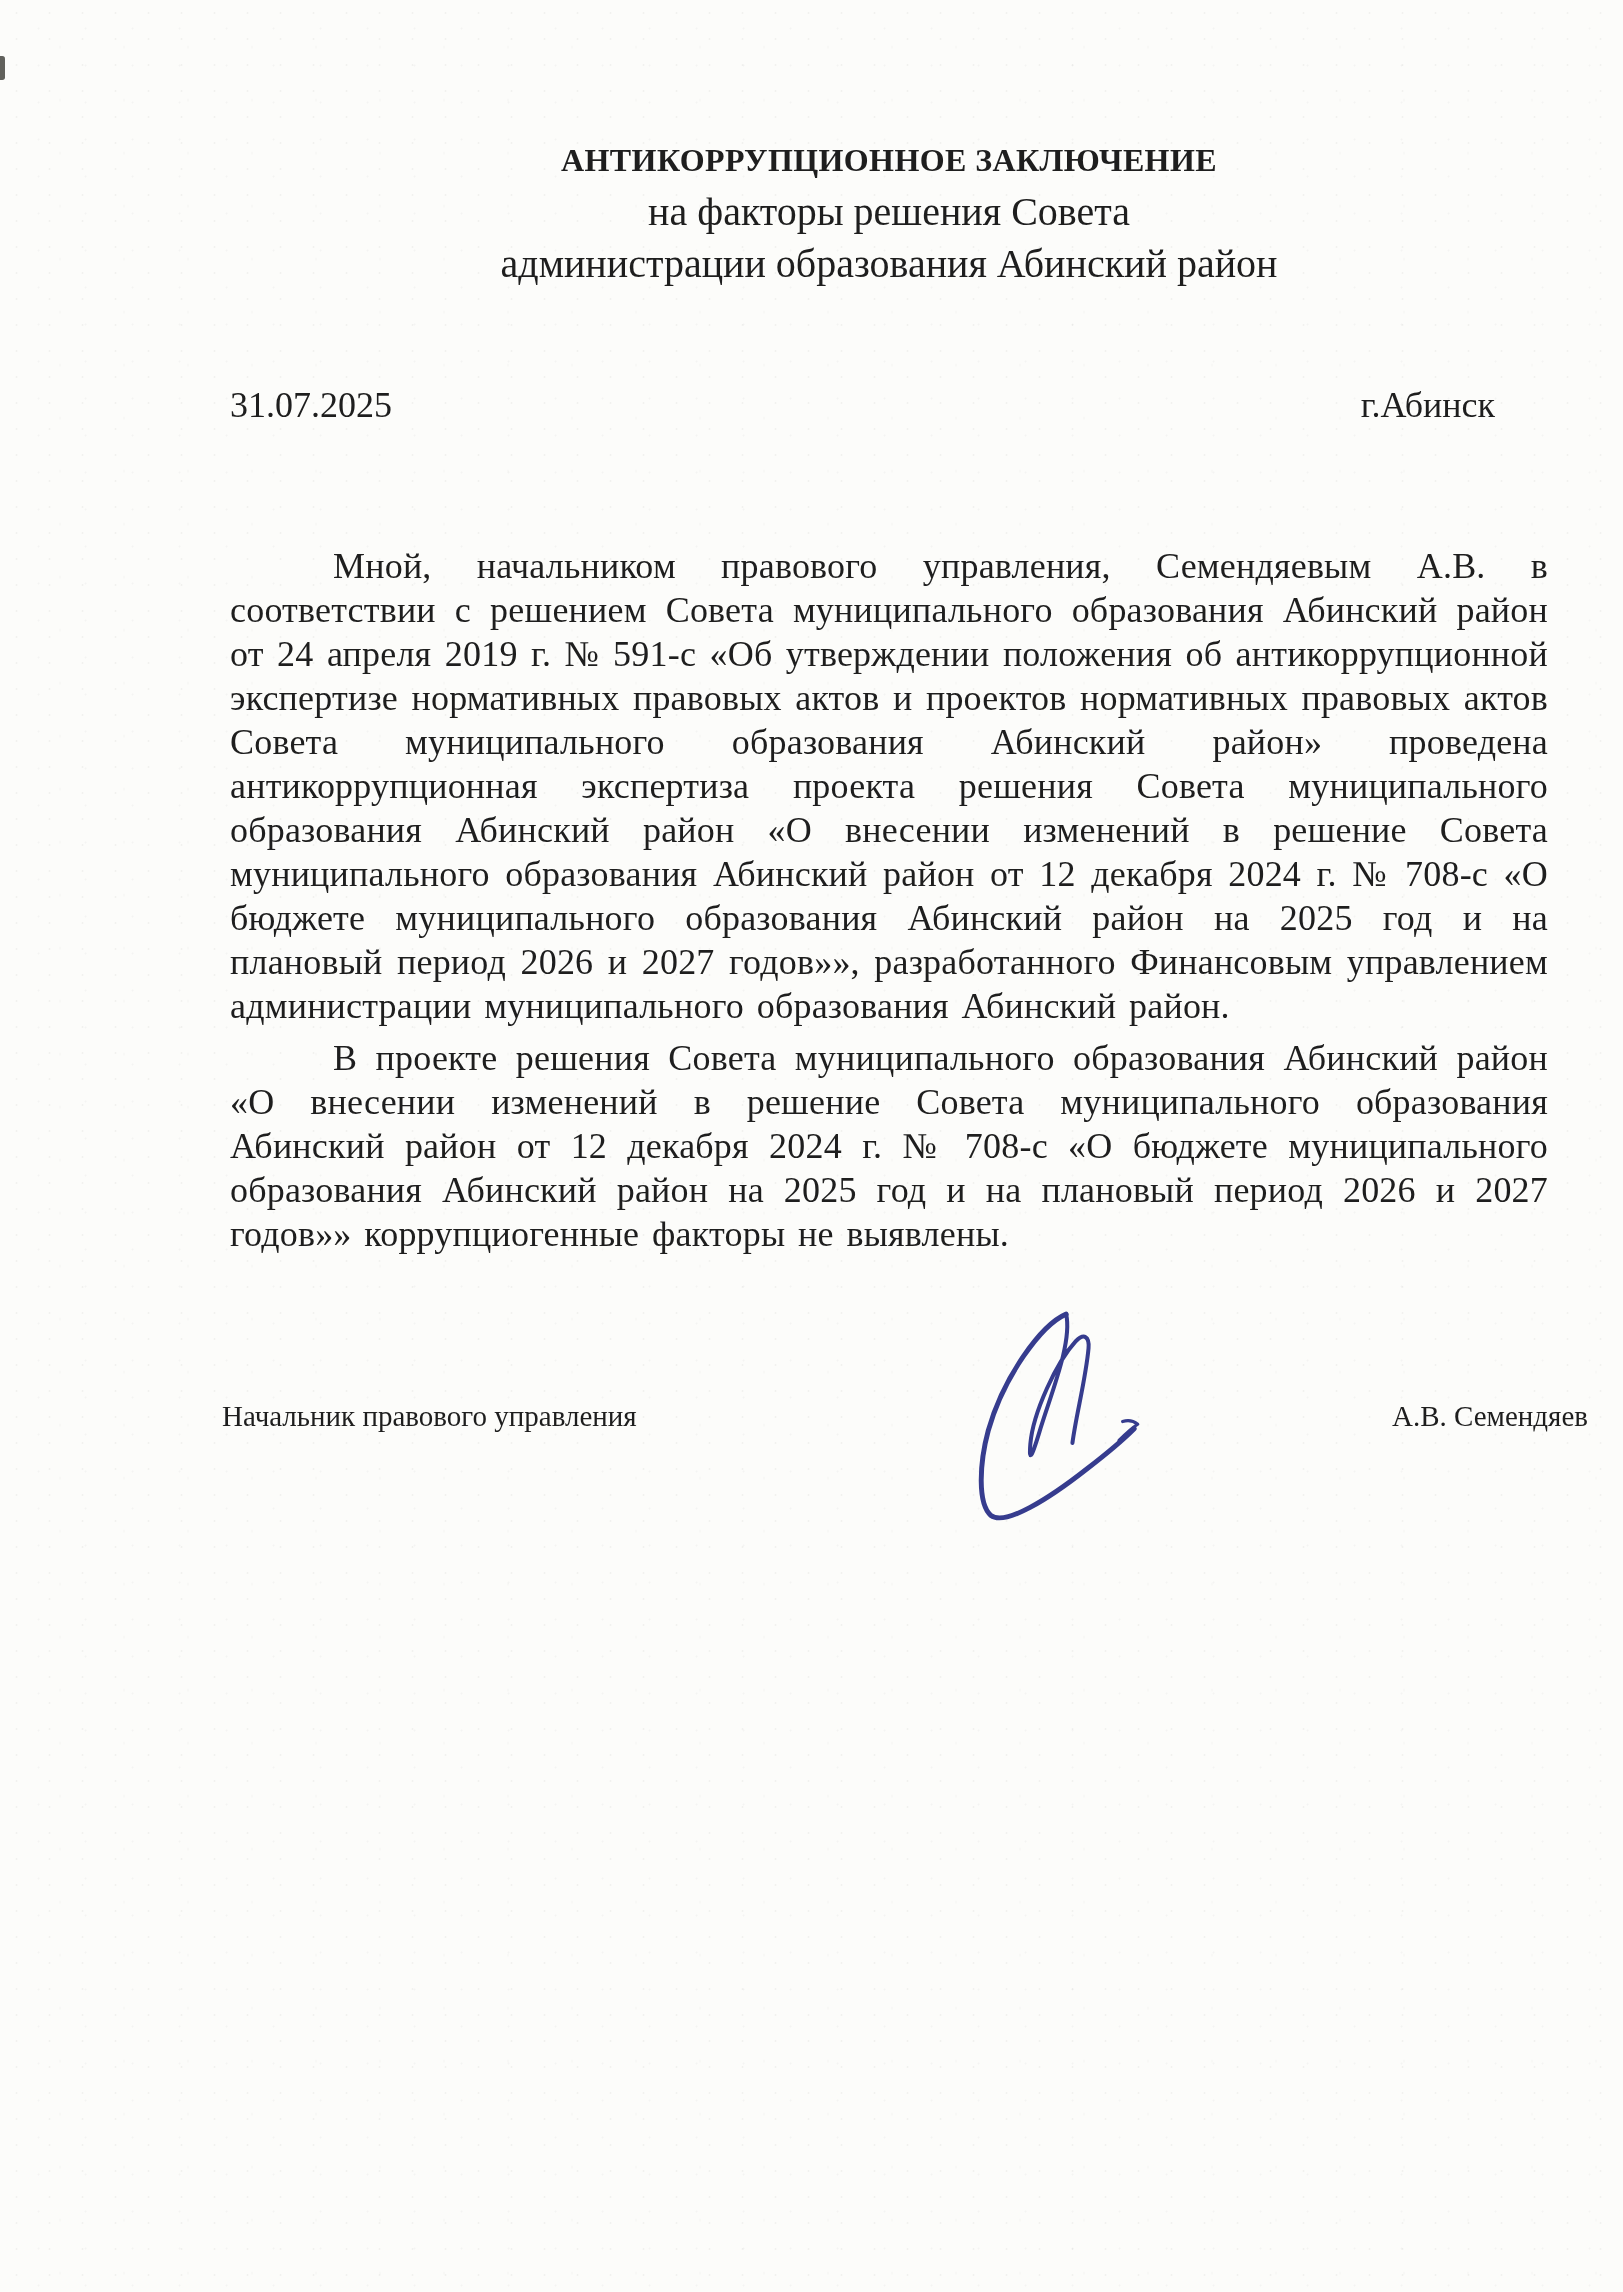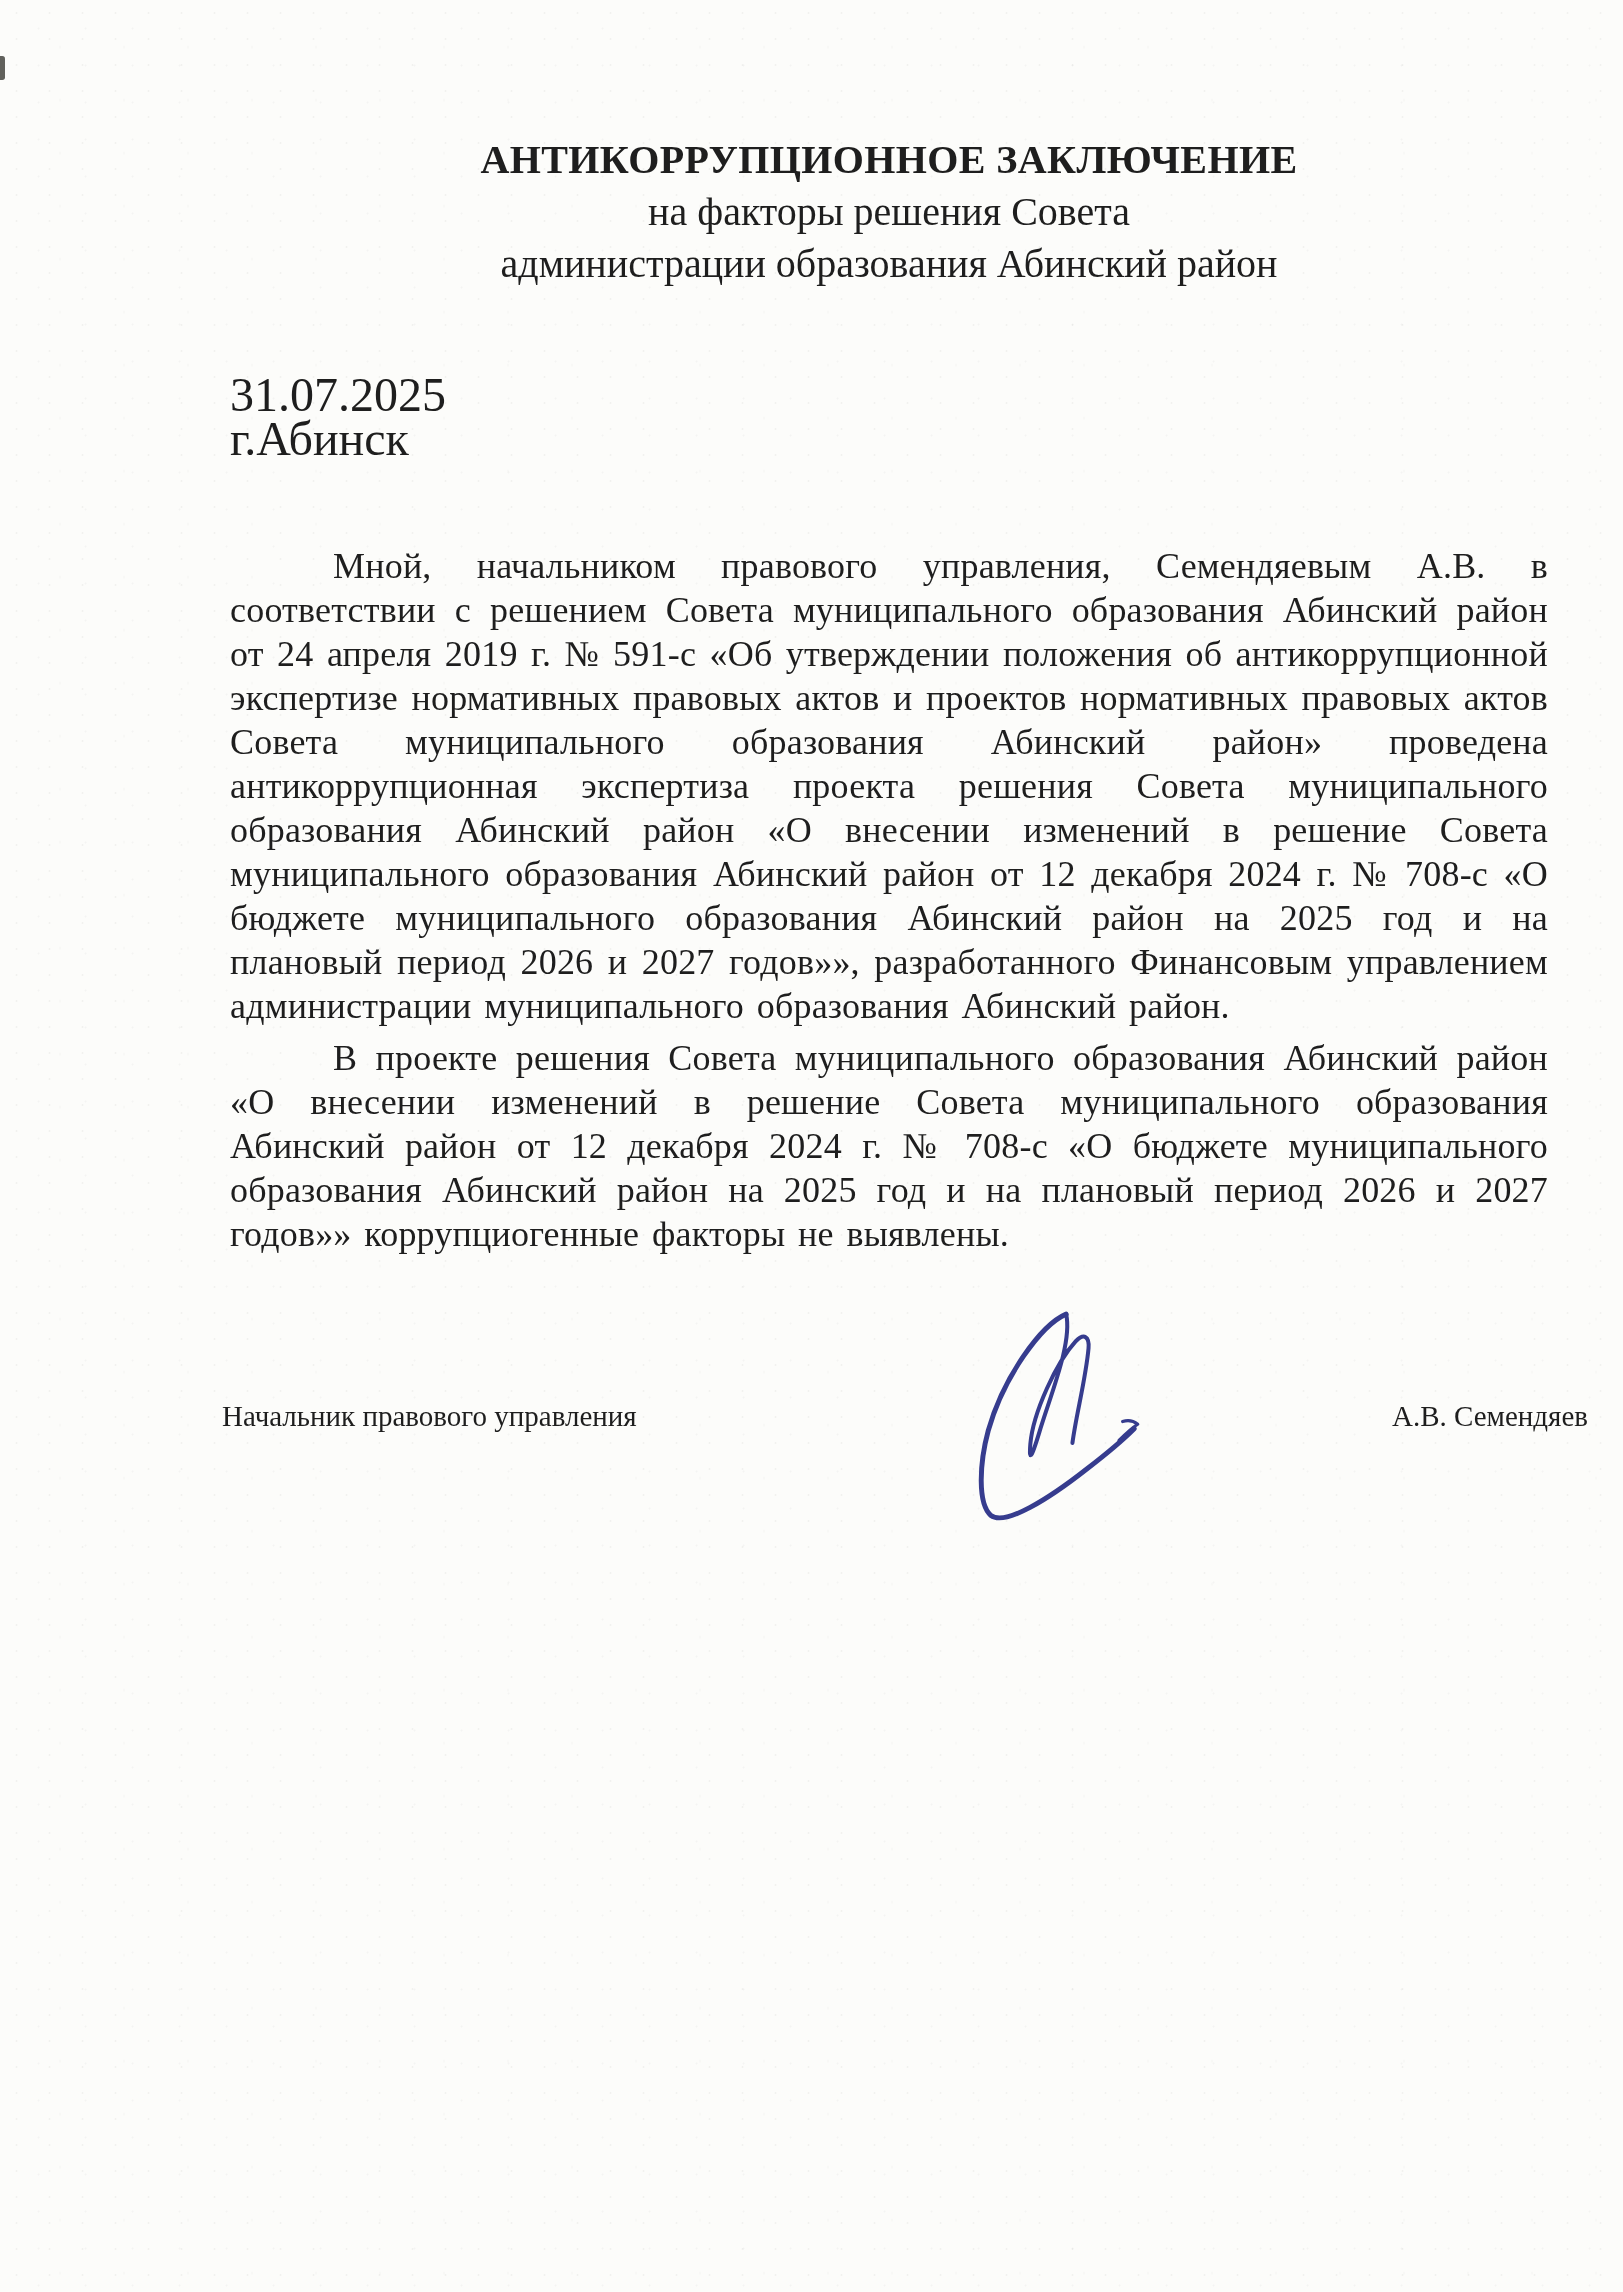--- a/index.html
+++ b/index.html
@@ -35,41 +35,40 @@
     opacity: 0.85;
   }
   .title-block {
     position: absolute;
     left: 222px;
     top: 134px;
     width: 1334px;
     text-align: center;
   }
   .title-main {
-    font-size: 40px;
+    font-size: 32px;
     font-weight: bold;
     line-height: 52px;
     letter-spacing: 0.4px;
     white-space: nowrap;
   }
   .title-sub {
     font-size: 40px;
     line-height: 52px;
     white-space: nowrap;
   }
   .dateline {
     position: absolute;
     left: 230px;
-    top: 373px;
+    top: 383px;
     width: 1265px;
     display: flex;
     justify-content: space-between;
-    font-size: 48px;
+    font-size: 36px;
     line-height: 44px;
-    flex-direction: column;
   }
   .body-text {
     position: absolute;
     left: 222px;
     top: 536px;
     width: 1334px;
     font-size: 36px;
     line-height: 44px;
     text-align: justify;
   }

